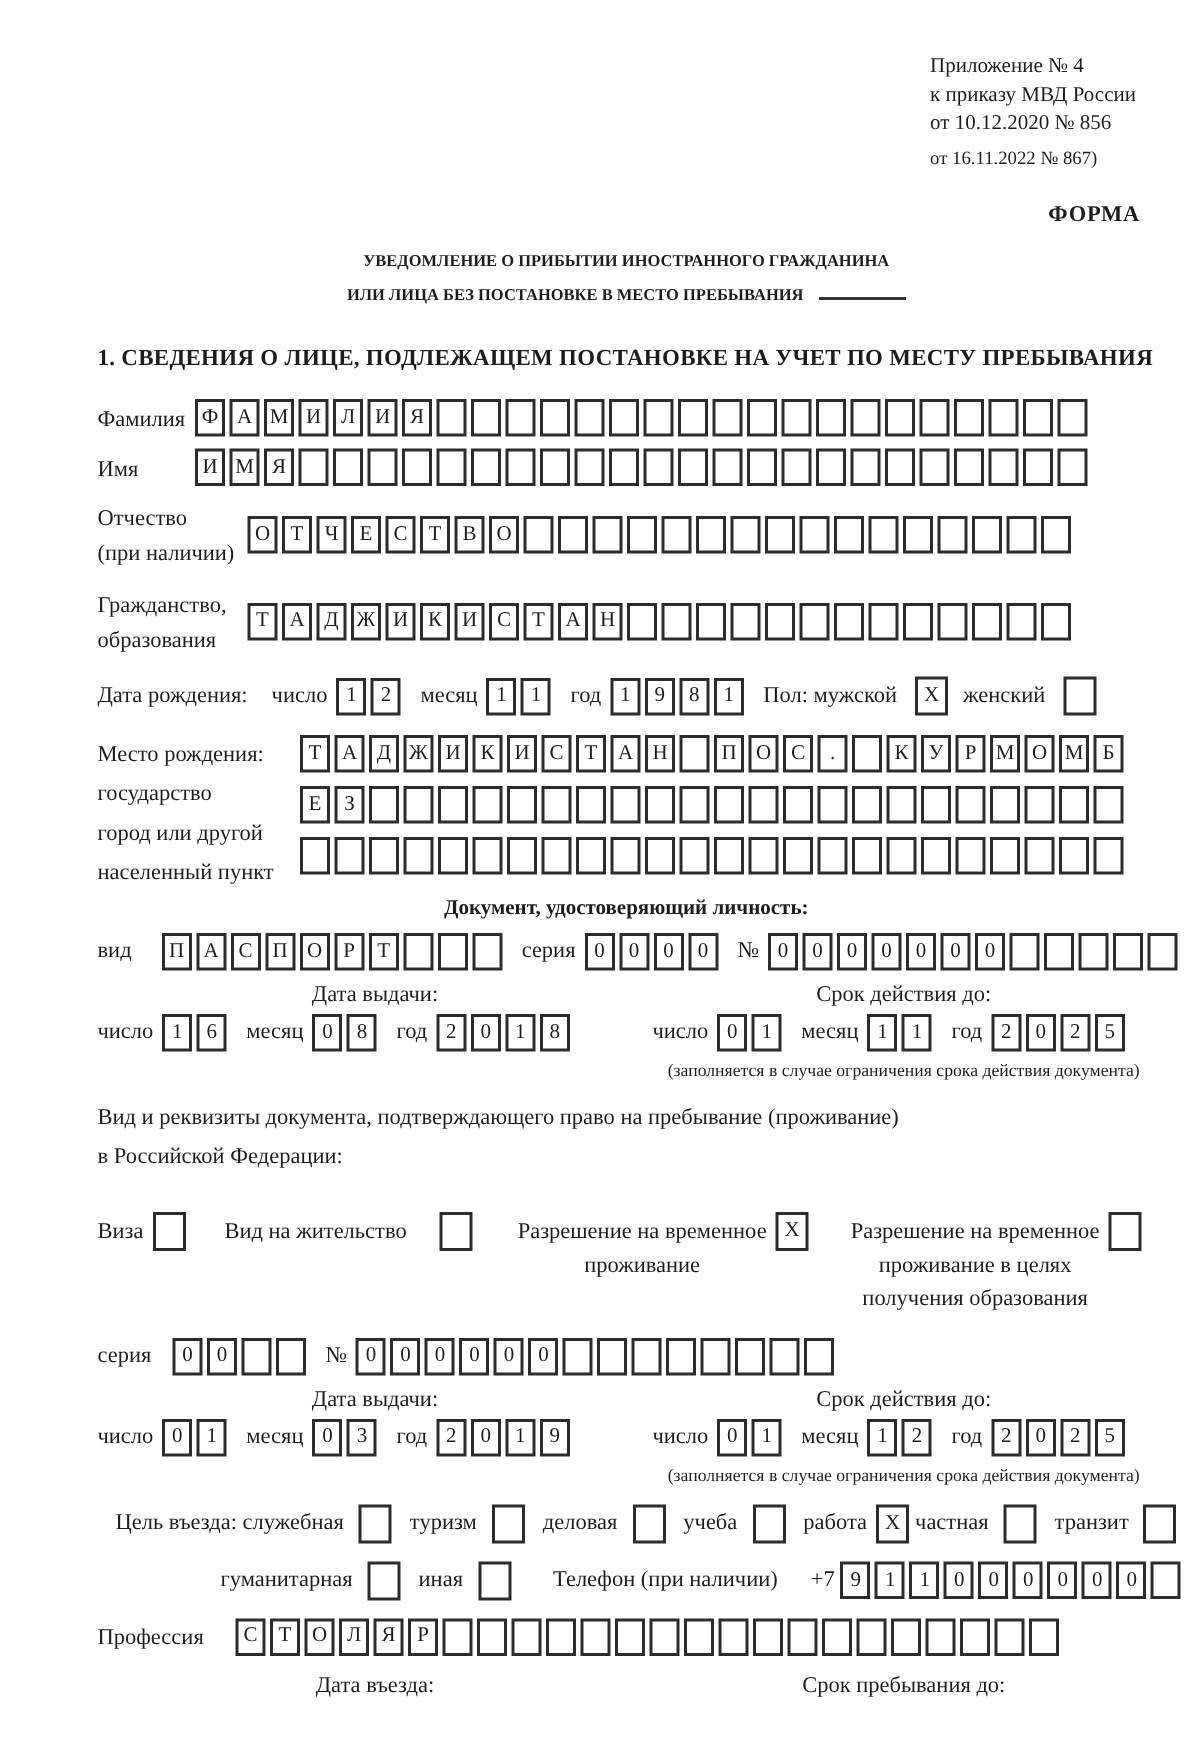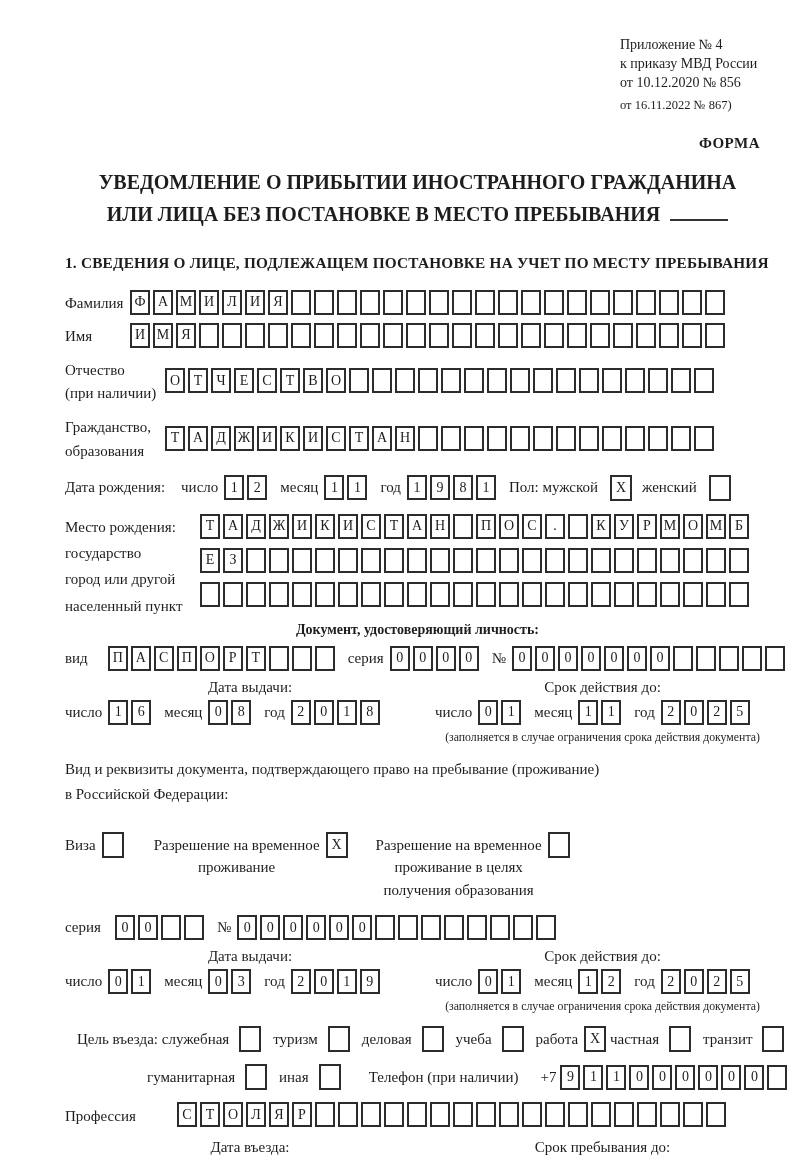--- a/index.html
+++ b/index.html
@@ -7,21 +7,21 @@
     width:800px;min-height:1163px;background:#ffffff;color:#1d1d1d;
     font-family:"Liberation Serif","DejaVu Serif",serif;
     box-sizing:border-box;padding:36px 30px 20px 65px;position:relative;
     font-size:15px;
   }
   
   .annex{margin-left:555px;line-height:1.35;font-size:14px;}
   .annex-amend{margin-left:555px;line-height:1.3;font-size:12.5px;margin-top:4px;}
   .forma{font-weight:bold;text-align:right;padding-right:10px;margin-top:22px;font-size:15px;letter-spacing:.5px;}
   
-  .title{font-weight:bold;text-align:center;font-size:20px;line-height:1.6;margin-top:14px;}
+  .title{font-weight:bold;text-align:center;font-size:11px;line-height:1.6;margin-top:14px;}
   .title .uline{display:inline-block;width:58px;border-bottom:2px solid #333;height:14px;margin-left:10px;}
   .section1{font-weight:bold;font-size:15.3px;margin-top:24px;letter-spacing:.2px;white-space:nowrap;}
   
   .frow{display:flex;align-items:center;margin-top:8px;}
   .flabel{flex:0 0 auto;padding-top:3px;}
   .cells{display:flex;flex-wrap:nowrap;}
   .cell,.checkbox{
     display:inline-flex;justify-content:center;align-items:center;
     width:16px;height:21px;border:2px solid #2c2c2c;margin-right:3px;
     font-size:14px;flex:0 0 auto;background:#fff;
@@ -409,20 +409,24 @@
   <div class="para">
     <div>Вид и реквизиты документа, подтверждающего право на пребывание (проживание)</div>
     <div>в Российской Федерации:</div>
   </div>
 
   <div class="opt-row">
     <div class="opt">
       <span class="opt-label">Виза</span>
       <span class="checkbox"></span>
     </div>
+    <div class="opt" style="margin-left:12px;">
+      <span class="opt-label">Вид на жительство</span>
+      <span class="checkbox" style="margin-left:22px;"></span>
+    </div>
     <div class="opt" style="margin-left:16px;">
       <span class="opt-label">
         <span>Разрешение на временное</span><br>
         <span>проживание</span>
       </span>
       <span class="checkbox">X</span>
     </div>
     <div class="opt" style="margin-left:14px;margin-right:0;">
       <span class="opt-label">
         <span>Разрешение на временное</span><br>
@@ -539,21 +543,21 @@
         <span class="cell">0</span>
         <span class="cell">0</span>
         <span class="cell">0</span>
         <span class="cell">0</span>
         <span class="cell">0</span>
         <span class="cell">0</span>
         <span class="cell"></span>
       </span>
   </div>
 
-  <div class="frow" style="margin-top:12px;gap:20px;">
+  <div class="frow" style="margin-top:12px;">
     <div class="flabel" style="width:92px;">Профессия</div>
     <div class="cells">
         <span class="cell">С</span>
         <span class="cell">Т</span>
         <span class="cell">О</span>
         <span class="cell">Л</span>
         <span class="cell">Я</span>
         <span class="cell">Р</span>
         <span class="cell"></span>
         <span class="cell"></span>

